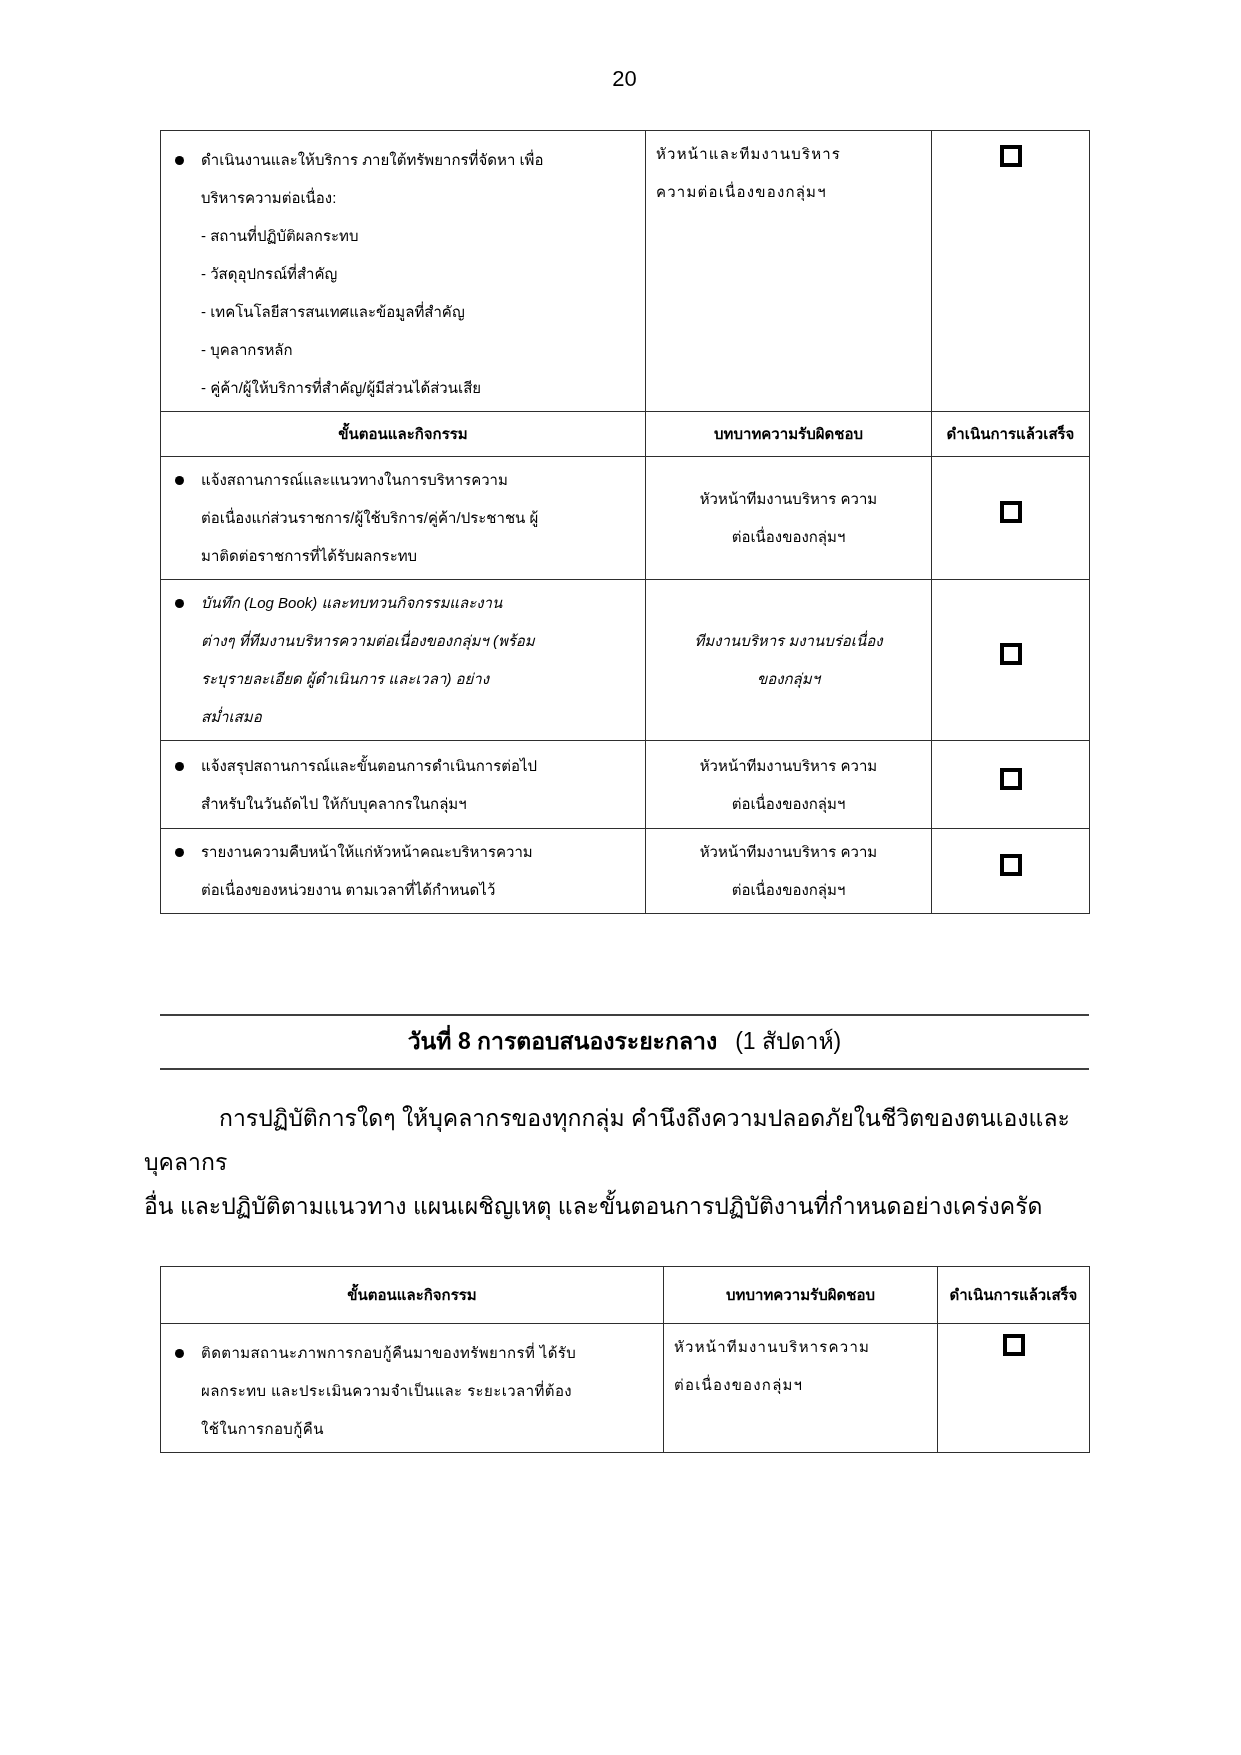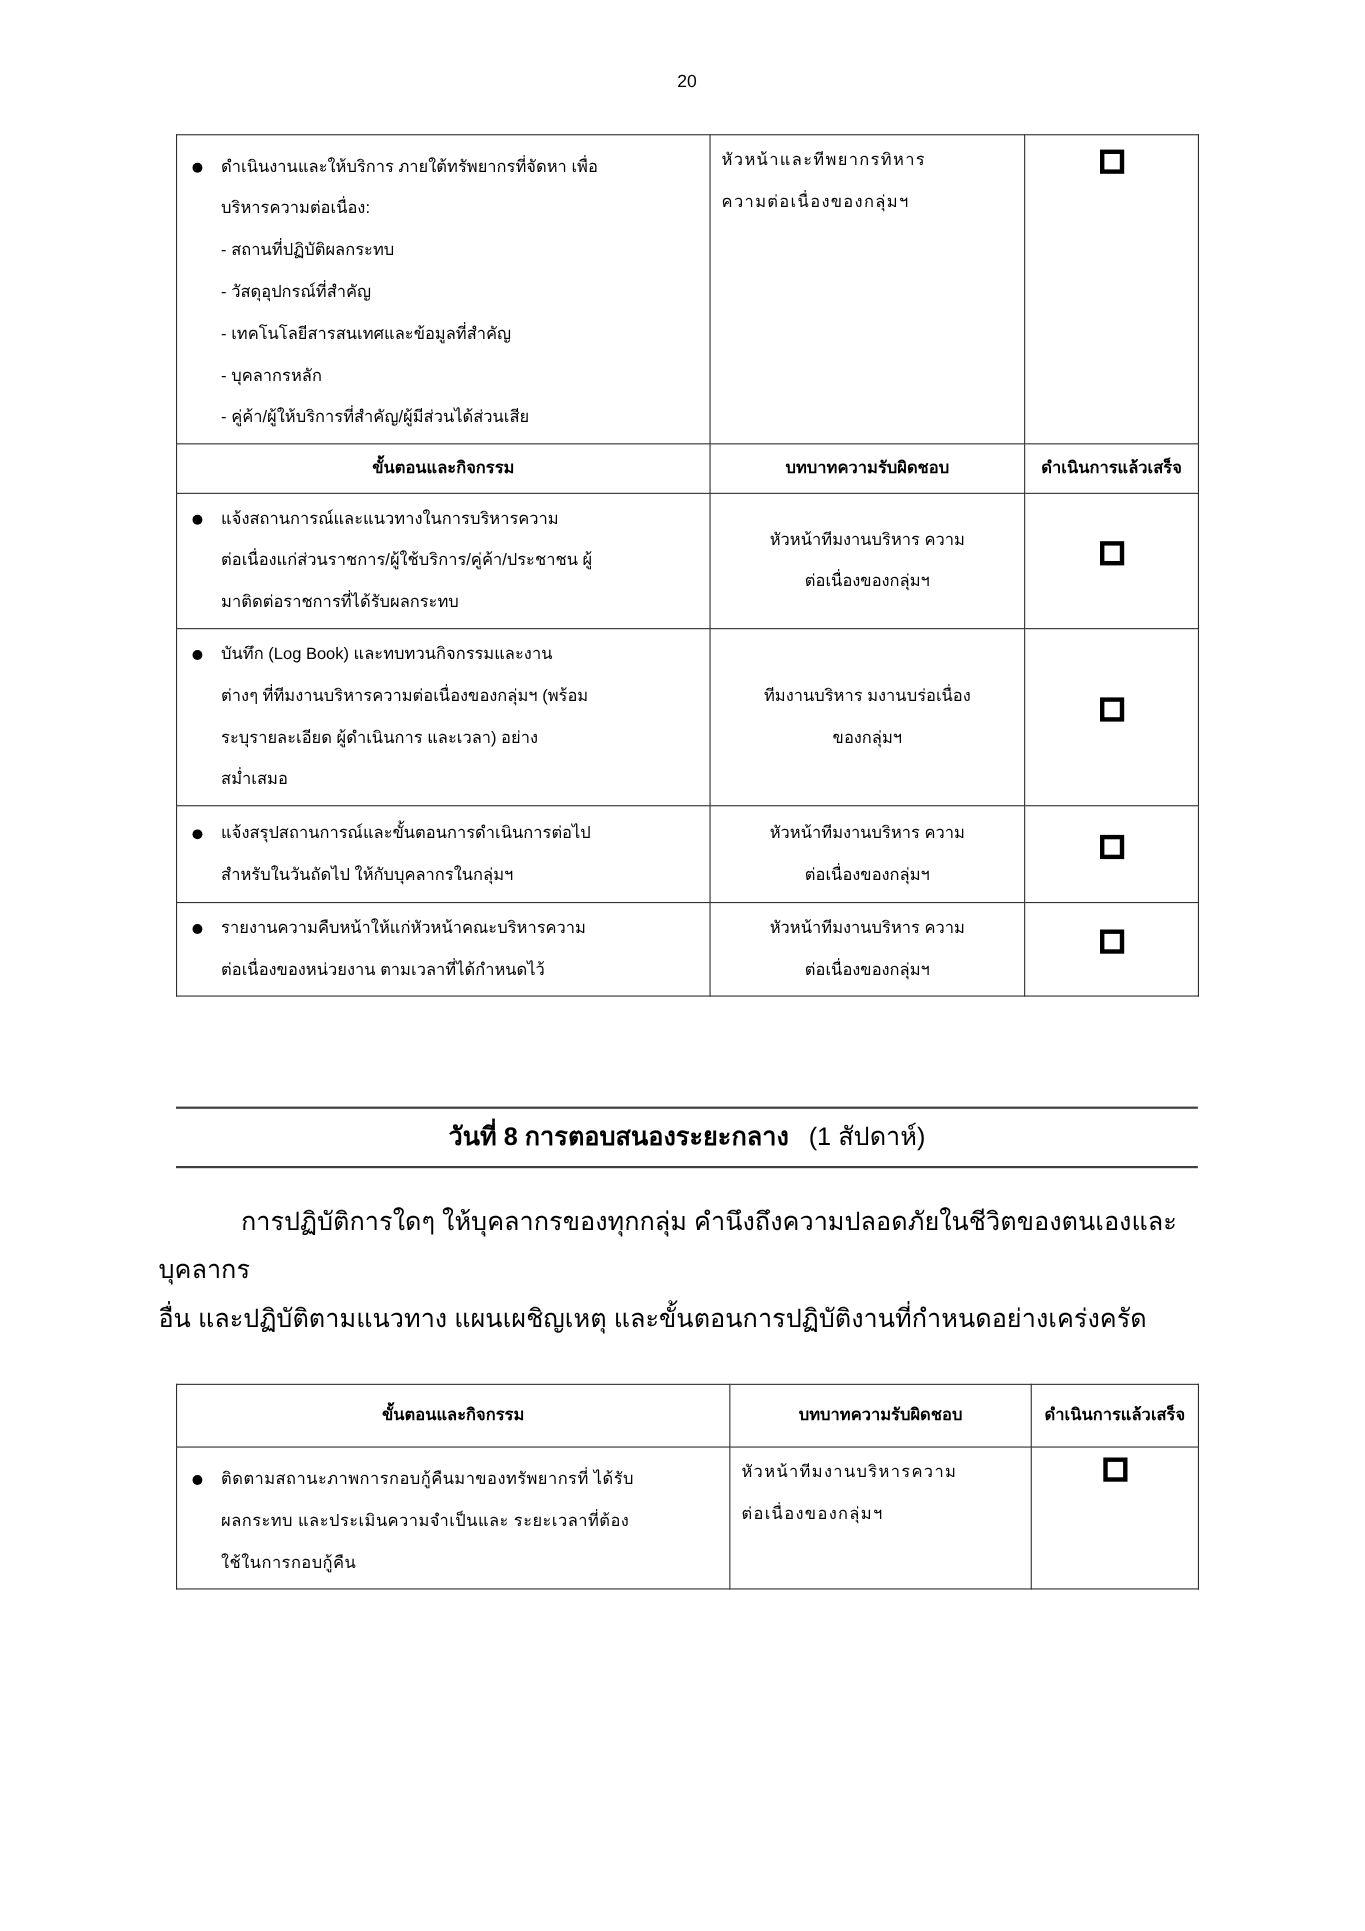--- a/index.html
+++ b/index.html
@@ -1,21 +1,21 @@
 <!DOCTYPE html>
 <html><head>
 <meta charset="utf-8">
 <style>
   html,body { margin:0; padding:0; background:#ffffff; }
   .page {
     position:relative; width:1241px; height:1755px; background:#fff;
     font-family:"Liberation Sans", sans-serif; color:#000; overflow:hidden;
   }
   .content { position:absolute; left:160px; top:0; width:929px; }
-  .pagenum { margin-top:66px; text-align:center; font-size:16px; }
+  .pagenum { margin-top:66px; text-align:center; font-size:22px; }
 
   table { border-collapse:collapse; width:929px; table-layout:fixed; margin-top:38px; }
   td, th { border:1.5px solid #2e2e2e; font-size:15px; line-height:38px; font-weight:normal; overflow:hidden; }
 
   
   .t1 col.c1{width:485px} .t1 col.c2{width:286px} .t1 col.c3{width:158px}
   .t2 col.c1{width:503px} .t2 col.c2{width:274px} .t2 col.c3{width:152px}
 
   .hdr th { font-weight:bold; text-align:center; vertical-align:middle; }
   .t1 .hdr th { height:42px; }
@@ -35,21 +35,21 @@
   .spread { letter-spacing:1.2px; }
   .sp05 { letter-spacing:0.4px; }
 
   .chk { text-align:center; vertical-align:middle; }
   .chk.top { padding-top:12px; }
   .t2 .chk { vertical-align:top; padding-top:8px; }
   .cb { display:inline-block; width:14px; height:14px; border:4px solid #000; background:#fff; }
 
   
   .r-a  { height:281px; }
-  .r1-1 { height:120px; } .r1-2 { height:150px; } .r1-3 { height:88px; } .r1-4 { height:82px; }
+  .r1-1 { height:120px; } .r1-2 { height:150px;font-style:italic; } .r1-3 { height:88px; } .r1-4 { height:82px; }
   .r2-1 { height:116px; }
 
   .section { margin-top:100px; }
   .rule { border-top:2px solid #3f3f3f; height:0; }
   .section-title { text-align:center; font-size:23px; padding:8px 0 10px 0; line-height:34px; }
   .section-title .b { font-weight:bold; margin-right:18px; }
 
   .para { margin:26px 0 0 -16px; width:960px; font-size:23px; line-height:44px; text-indent:75px; }
 </style>
 </head>
@@ -77,21 +77,21 @@
               <div class="ml">ดำเนินงานและให้บริการ ภายใต้ทรัพยากรที่จัดหา เพื่อ
 บริหารความต่อเนื่อง:</div>
               <div>- สถานที่ปฏิบัติผลกระทบ</div>
               <div>- วัสดุอุปกรณ์ที่สำคัญ</div>
               <div>- เทคโนโลยีสารสนเทศและข้อมูลที่สำคัญ</div>
               <div>- บุคลากรหลัก</div>
               <div>- คู่ค้า/ผู้ให้บริการที่สำคัญ/ผู้มีส่วนได้ส่วนเสีย</div>
             </div>
           </div>
         </td>
-        <td class="resp left top spread ml">หัวหน้าและทีพยากรทิหาร
+        <td class="resp left top spread ml">หัวหน้าและทีมงานบริหาร
 ความต่อเนื่องของกลุ่มฯ</td>
         <td class="chk top"><span class="cb"></span></td>
       </tr>
       <tr class="hdr">
         <th>ขั้นตอนและกิจกรรม</th>
         <th>บทบาทความรับผิดชอบ</th>
         <th>ดำเนินการแล้วเสร็จ</th>
       </tr>
       <tr class="r1-1">
         <td class="act">

